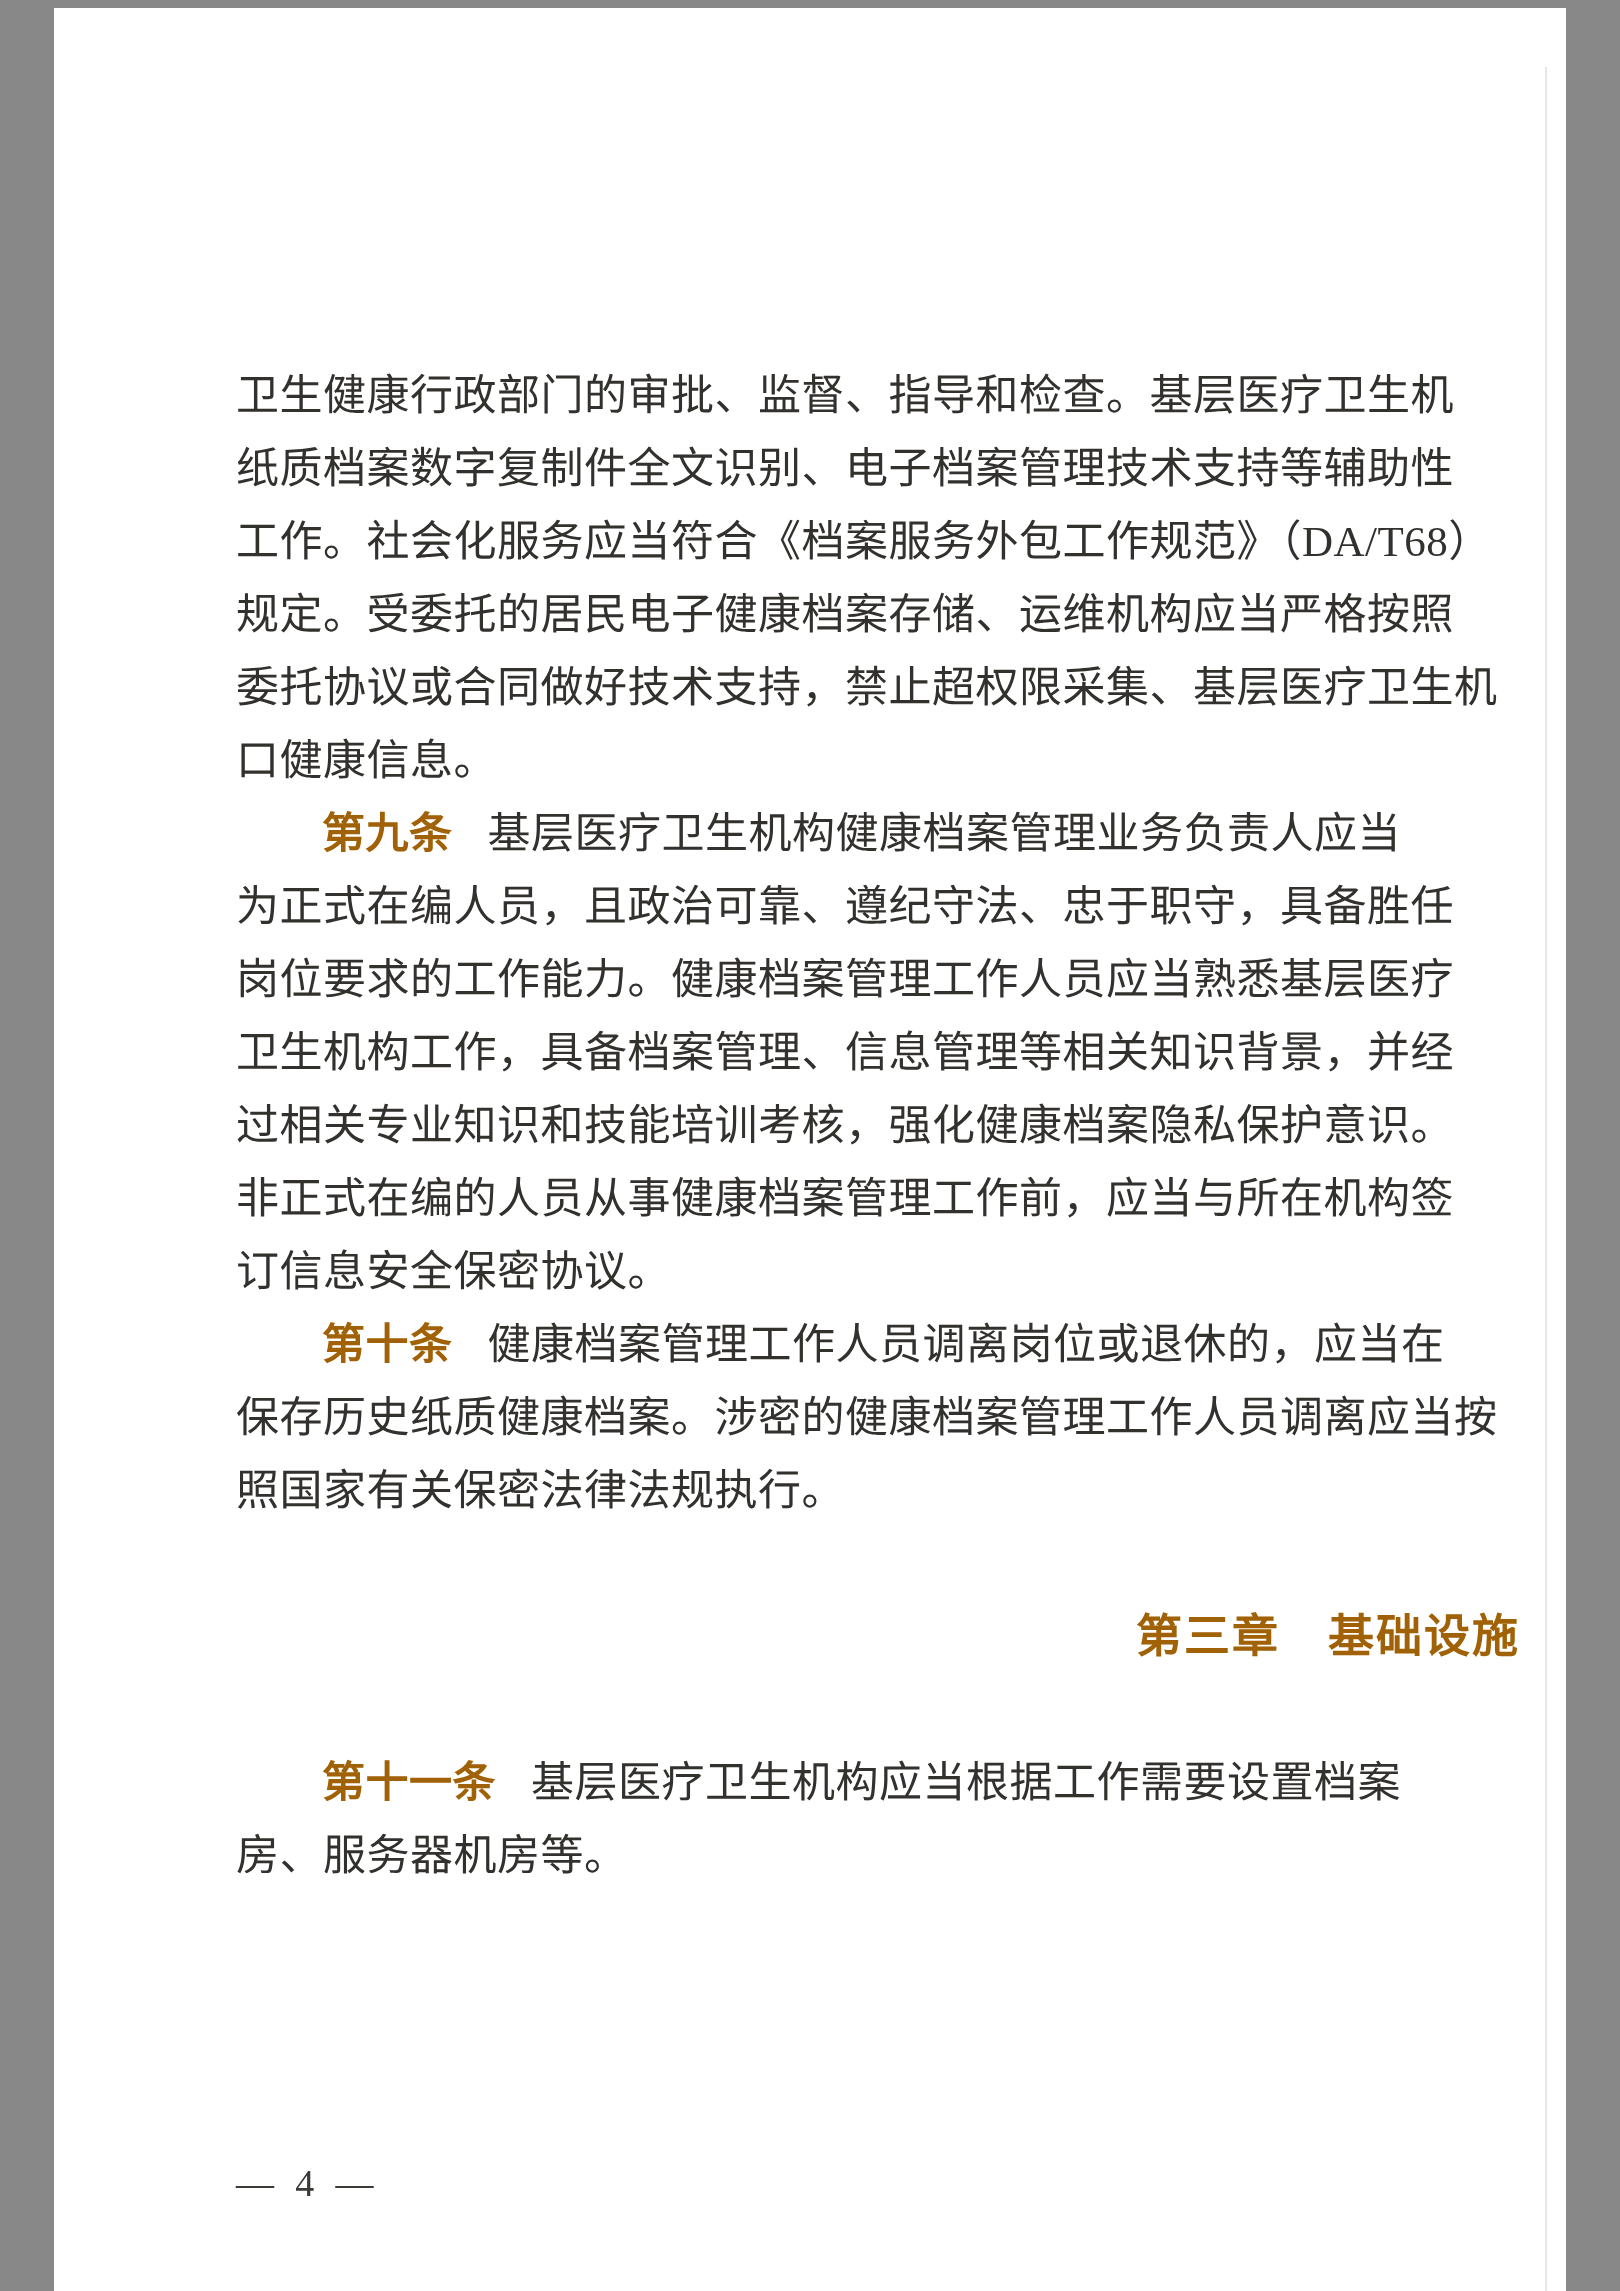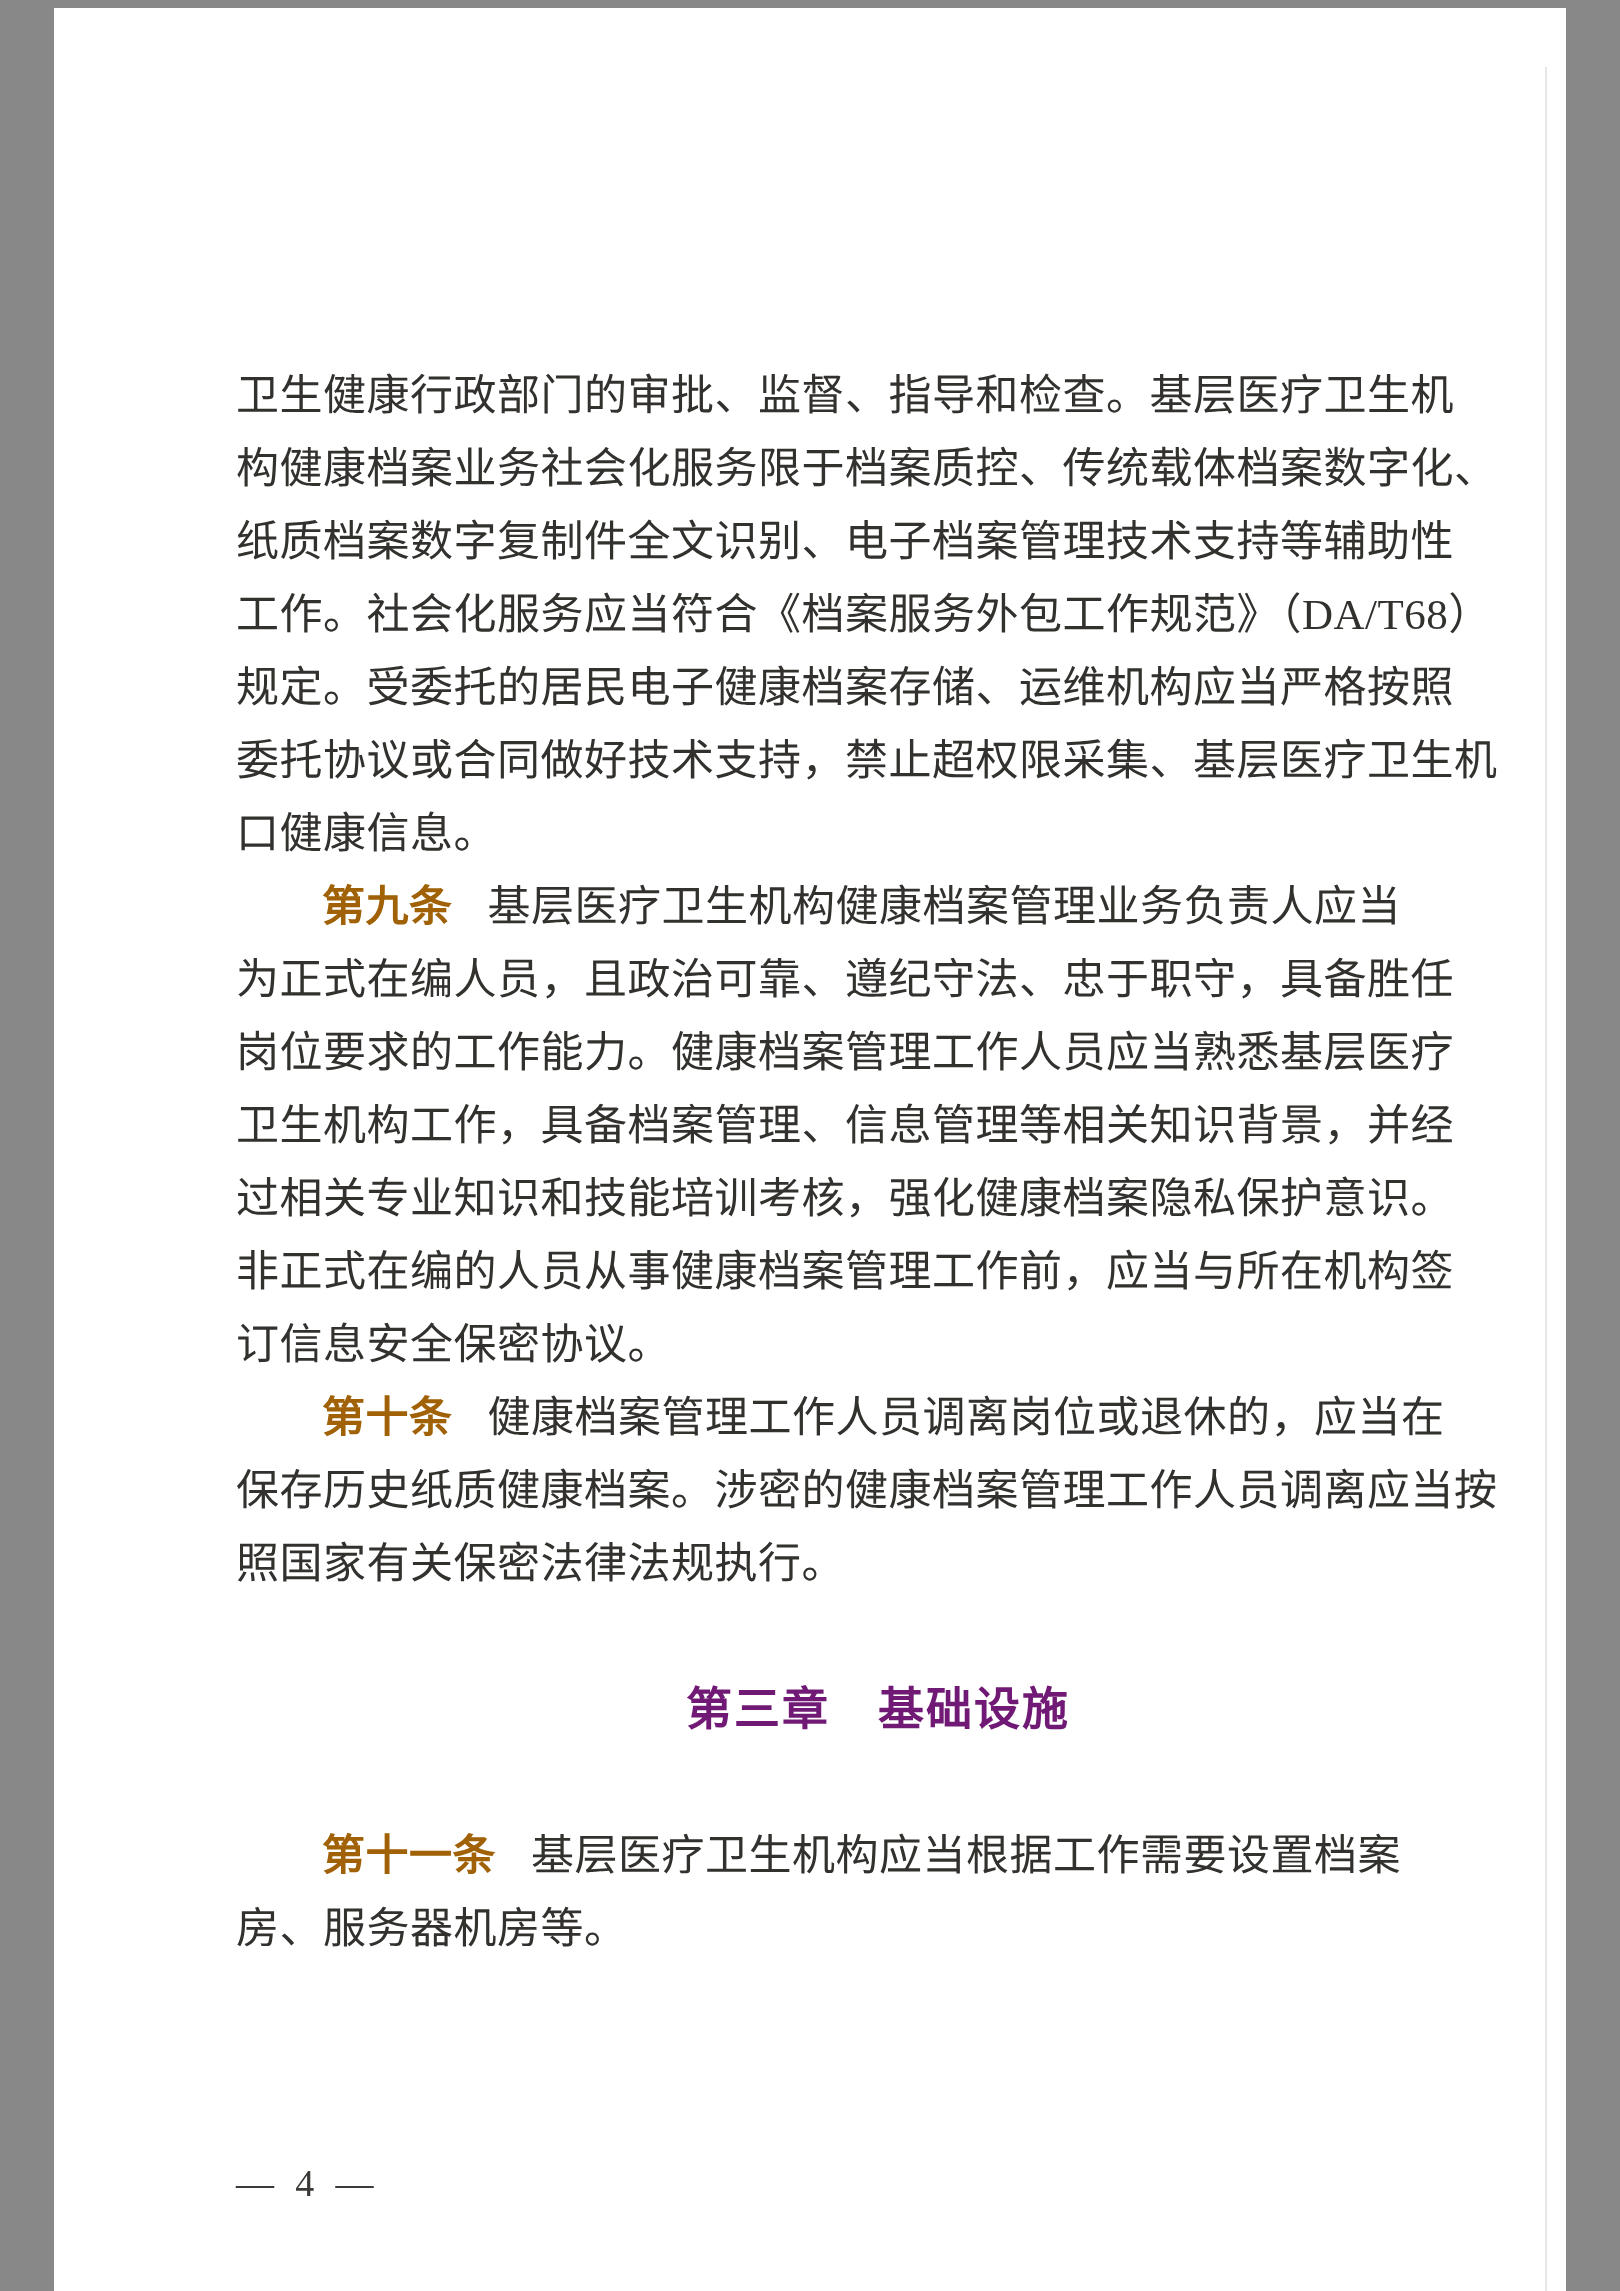--- a/index.html
+++ b/index.html
@@ -32,26 +32,26 @@
   .article-head {
     font-family: Liberation Sans, sans-serif;
     font-weight: bold;
     color: #a16207;
     margin-right: 35px;
   }
   .chapter-heading {
     margin: 73px 0;
     height: 73px;
     line-height: 73px;
-    text-align: center;
+    text-align: right;
     font-family: "Liberation Sans", "DejaVu Sans", sans-serif;
     font-weight: bold;
     font-size: 46px;
     letter-spacing: 2px;
-    color: #701a75;
+    color: #a16207;
   }
   .page-number {
     position: absolute;
     left: 182px;
     top: 2152px;
     height: 47px;
     line-height: 47px;
     font-size: 38px;
     letter-spacing: 2px;
     word-spacing: 7.8px;
@@ -68,21 +68,20 @@
 </style>
 </head>
 <body>
 
 <div class="page">
 
   <main class="doc-body">
 
     <p>
       <span class="line">卫生健康行政部门的审批、监督、指导和检查。基层医疗卫生机</span>
-      <span class="line">构健康档案业务社会化服务限于档案质控、传统载体档案数字化、</span>
       <span class="line">纸质档案数字复制件全文识别、电子档案管理技术支持等辅助性</span>
       <span class="line">工作。社会化服务应当符合《档案服务外包工作规范》（DA/T68）</span>
       <span class="line">规定。受委托的居民电子健康档案存储、运维机构应当严格按照</span>
       <span class="line">委托协议或合同做好技术支持，禁止超权限采集、基层医疗卫生机</span>
       <span class="line">口健康信息。</span>
     </p>
 
     <p>
       <span class="line indent"><b class="article-head">第九条</b><span>基层医疗卫生机构健康档案管理业务负责人应当</span></span>
       <span class="line">为正式在编人员，且政治可靠、遵纪守法、忠于职守，具备胜任</span>

